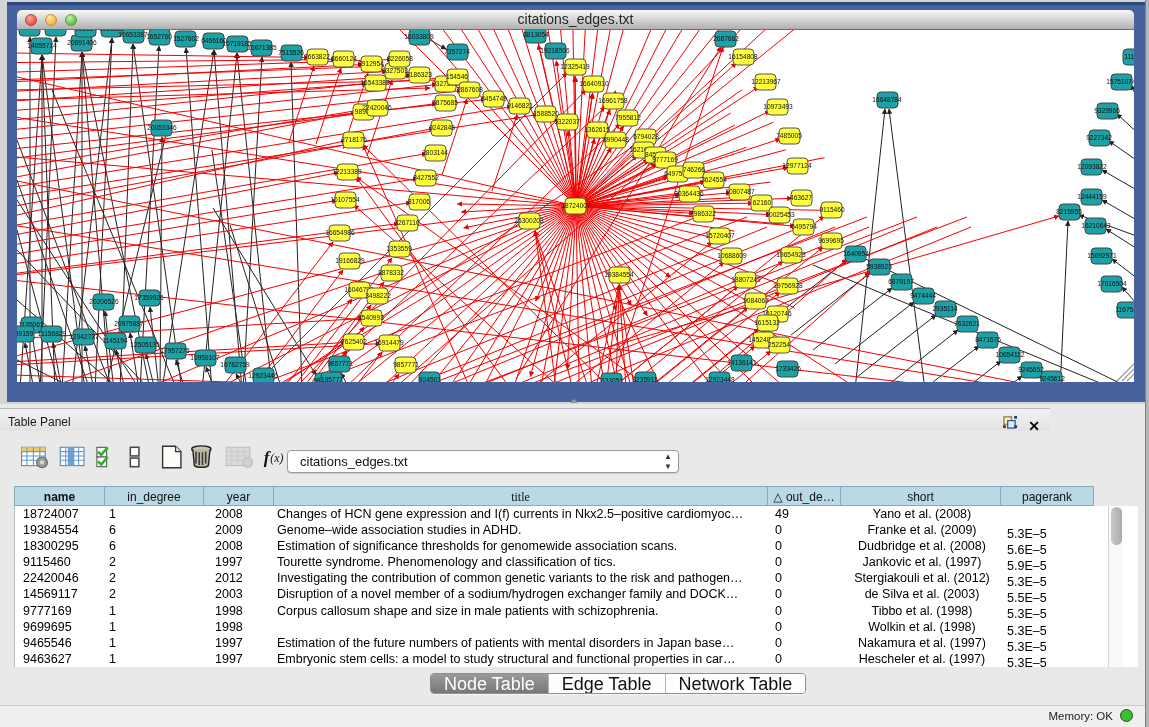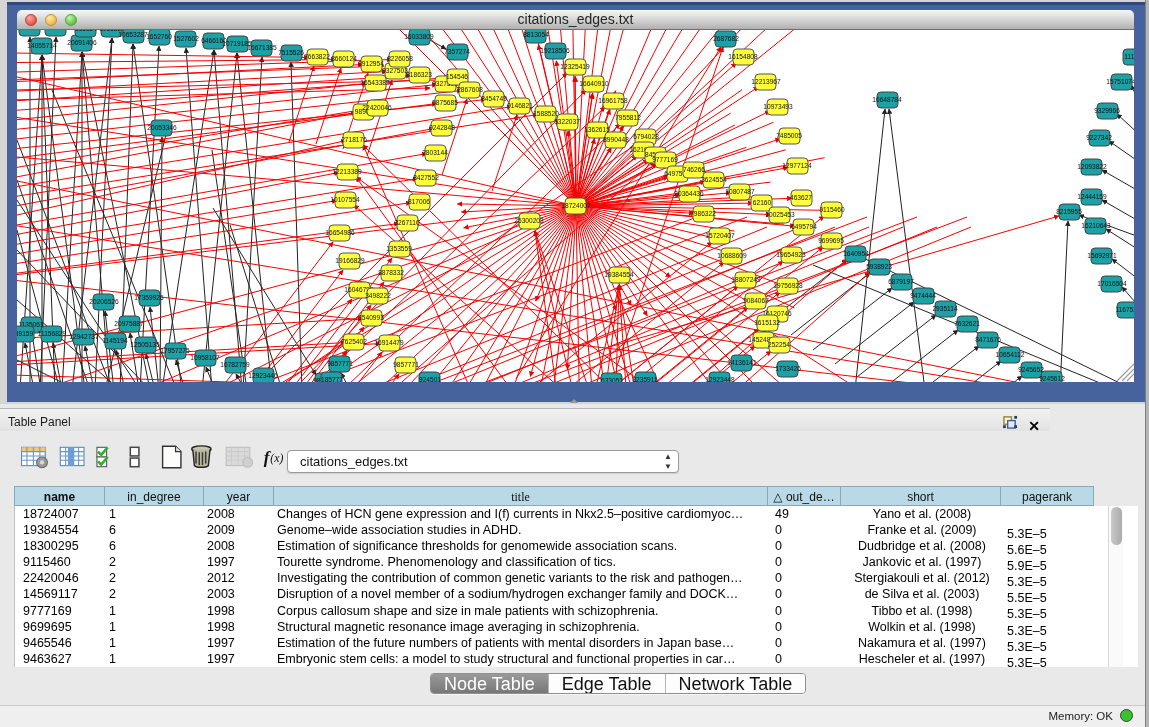--- a/index.html
+++ b/index.html
@@ -27,21 +27,21 @@
   box-shadow:0 1px 1px rgba(0,0,0,0.12); }
 .combo .step { position:absolute; right:6px; top:1px; font-size:8px; color:#333; line-height:10px; text-align:center; }
 .thead { position:absolute; left:14px; top:55px; height:20px; font-size:12px; color:#111; }
 .thead div { position:absolute; top:0; height:20px; line-height:20px; text-align:center;
   background:#bad9e7; border:1px solid #89a9ba; border-left:none; }
 .thead div:first-child { border-left:1px solid #89a9ba;font-weight:bold; }
 .tbody { position:absolute; left:14px; top:75px; width:1124px; height:161px; background:#fff;
   border-left:1px solid #c0c0c0; overflow:hidden; }
 .tr { height:16.1px; position:relative; font-size:12.5px; color:#000; white-space:nowrap; }
 .tr div { position:absolute; top:1px; }
-.c0 { left:8px; } .c1 { left:94px; } .c2 { left:192px; } .c3 { left:262px; }
+.c0 { left:8px; } .c1 { left:94px; } .c2 { left:200px; } .c3 { left:262px; }
 .c4 { left:760px; } .c5 { left:827px; width:160px; text-align:center; } .c6 { left:992px;margin-top:20px; }
 .vscroll { position:absolute; left:1108px; top:75px; width:15px; height:161px; background:#fafafa;
   border-left:1px solid #d5d5d5; }
 .vscroll .thumb { position:absolute; left:2px; top:1px; width:11px; height:38px; background:linear-gradient(90deg,#c8c8c8,#ababab); border-radius:6px; }
 .tabs { position:absolute; left:430px; top:242px; height:21px; display:flex;
   font-size:18px; border:1px solid #8f8f8f; border-radius:4px; overflow:hidden;
   box-shadow:0 1px 0 rgba(255,255,255,0.6); }
 .tabs div { padding:0 13px; line-height:20px; background:#fdfdfd; color:#111; border-left:1px solid #b5b5b5; }
 .tabs div.sel { background:linear-gradient(#9a9a9a,#777); color:#fff; border-left:none; }
 .statusbar { position:absolute; left:0; top:705px; width:1149px; height:22px; background:#efefef;
@@ -1053,21 +1053,20 @@
         <div class="c2">1998</div>
         <div class="c3">Corpus callosum shape and size in male patients with schizophrenia.</div>
         <div class="c4">0</div>
         <div class="c5">Tibbo et al. (1998)</div>
         <div class="c6">5.3E–5</div>
       </div>
 <div class="tr">
         <div class="c0">9699695</div>
         <div class="c1">1</div>
         <div class="c2">1998</div>
-        <div class="c3">Structural magnetic resonance image averaging in schizophrenia.</div>
         <div class="c4">0</div>
         <div class="c5">Wolkin et al. (1998)</div>
         <div class="c6">5.3E–5</div>
       </div>
 <div class="tr">
         <div class="c0">9465546</div>
         <div class="c1">1</div>
         <div class="c2">1997</div>
         <div class="c3">Estimation of the future numbers of patients with mental disorders in Japan base…</div>
         <div class="c4">0</div>

